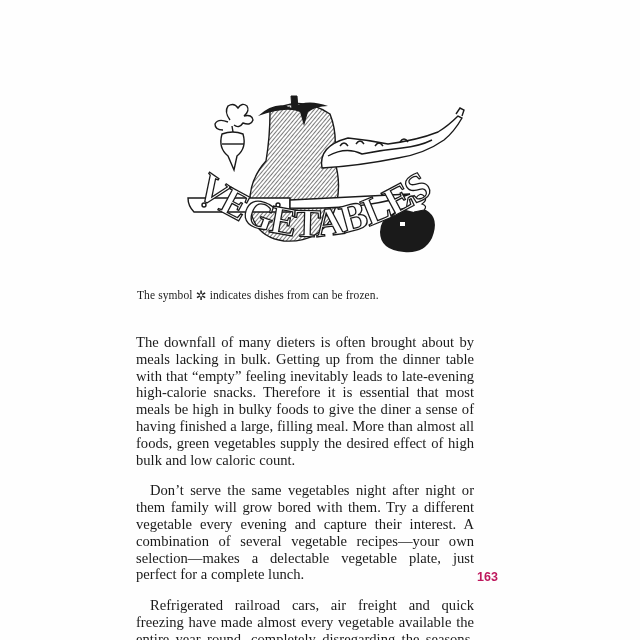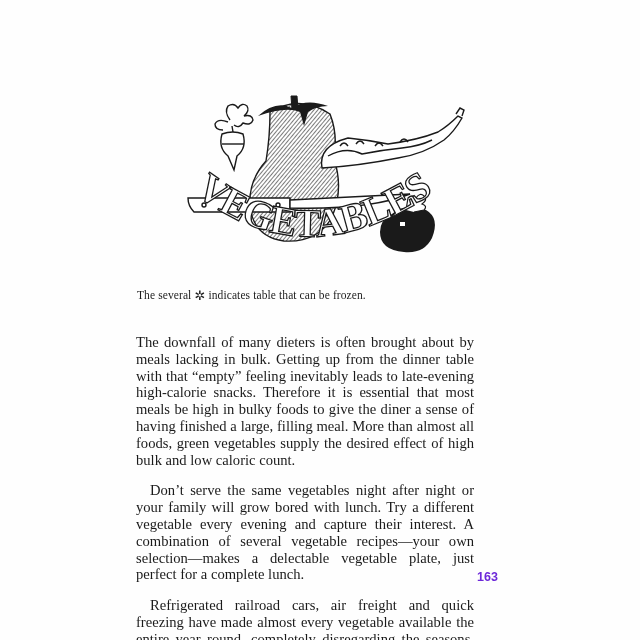--- a/index.html
+++ b/index.html
@@ -15,21 +15,21 @@
   .body-text {
     position: absolute; left: 122px; top: 320px; width: 366px;
     font-family: "Liberation Serif", "DejaVu Serif", serif;
     font-size: 14.6px; line-height: 16.8px; color: #1a1a1a;
   }
   .body-text p { margin: 14px; text-align: justify; text-align-last: left; }
   .body-text p + p { text-indent: 14px; }
   .page-number {
     position: absolute; left: 477px; top: 570px;
     font-family: "Liberation Sans", "DejaVu Sans", sans-serif;
-    font-weight: bold; font-size: 12.5px; color: #6d28d9;
+    font-weight: bold; font-size: 12.5px; color: #be185d;
   }
 </style>
 </head>
 <body>
 
 <div class="page">
 
   <svg class="illustration" viewBox="0 0 300 200" xmlns="http://www.w3.org/2000/svg">
     <defs>
       <pattern id="hatch" width="3" height="3" patternUnits="userSpaceOnUse" patternTransform="rotate(40)">
@@ -74,23 +74,23 @@
       <path d="M 236 130 l 2 -12 q 4 -4 8 0 q 4 -6 8 -2 q 4 4 -2 8 q 6 2 2 6 l -10 2" fill="#fff" stroke="#1a1a1a" stroke-width="1.2"></path>
       <rect x="230" y="142" width="5" height="4" fill="#fff"></rect>
     </g>
 
     <text font-family="Liberation Serif, DejaVu Serif, serif" font-size="40" font-weight="bold" fill="#fff" stroke="#1a1a1a" stroke-width="1.3" letter-spacing="-1">
       <textPath href="#titleArc" startOffset="50%" text-anchor="middle">VEGETABLES</textPath>
     </text>
   </svg>
 
   <div class="caption">
-    <span>The several</span><span class="snow">✲</span><span>indicates table that can be frozen.</span>
+    <span>The symbol</span><span class="snow">✲</span><span>indicates dishes from can be frozen.</span>
   </div>
 
   <div class="body-text">
     <p>The downfall of many dieters is often brought about by meals lacking in bulk. Getting up from the dinner table with that “empty” feeling inevitably leads to late-evening high-calorie snacks. Therefore it is essential that most meals be high in bulky foods to give the diner a sense of having finished a large, filling meal. More than almost all foods, green vegetables supply the desired effect of high bulk and low caloric count.</p>
-    <p>Don’t serve the same vegetables night after night or your family will grow bored with lunch. Try a different vegetable every evening and capture their interest. A combination of several vegetable recipes—your own selection—makes a delectable vegetable plate, just perfect for a complete lunch.</p>
+    <p>Don’t serve the same vegetables night after night or them family will grow bored with them. Try a different vegetable every evening and capture their interest. A combination of several vegetable recipes—your own selection—makes a delectable vegetable plate, just perfect for a complete lunch.</p>
     <p>Refrigerated railroad cars, air freight and quick freezing have made almost every vegetable available the entire year round, completely disregarding the seasons. Variety in vegetables is particularly important to the homemaker who wants her family to eat the proper foods. Take full advantage of the wide choice of vegetables offered to you in your local store.</p>
   </div>
 
   <div class="page-number">163</div>
 </div>
 
 </body></html>

